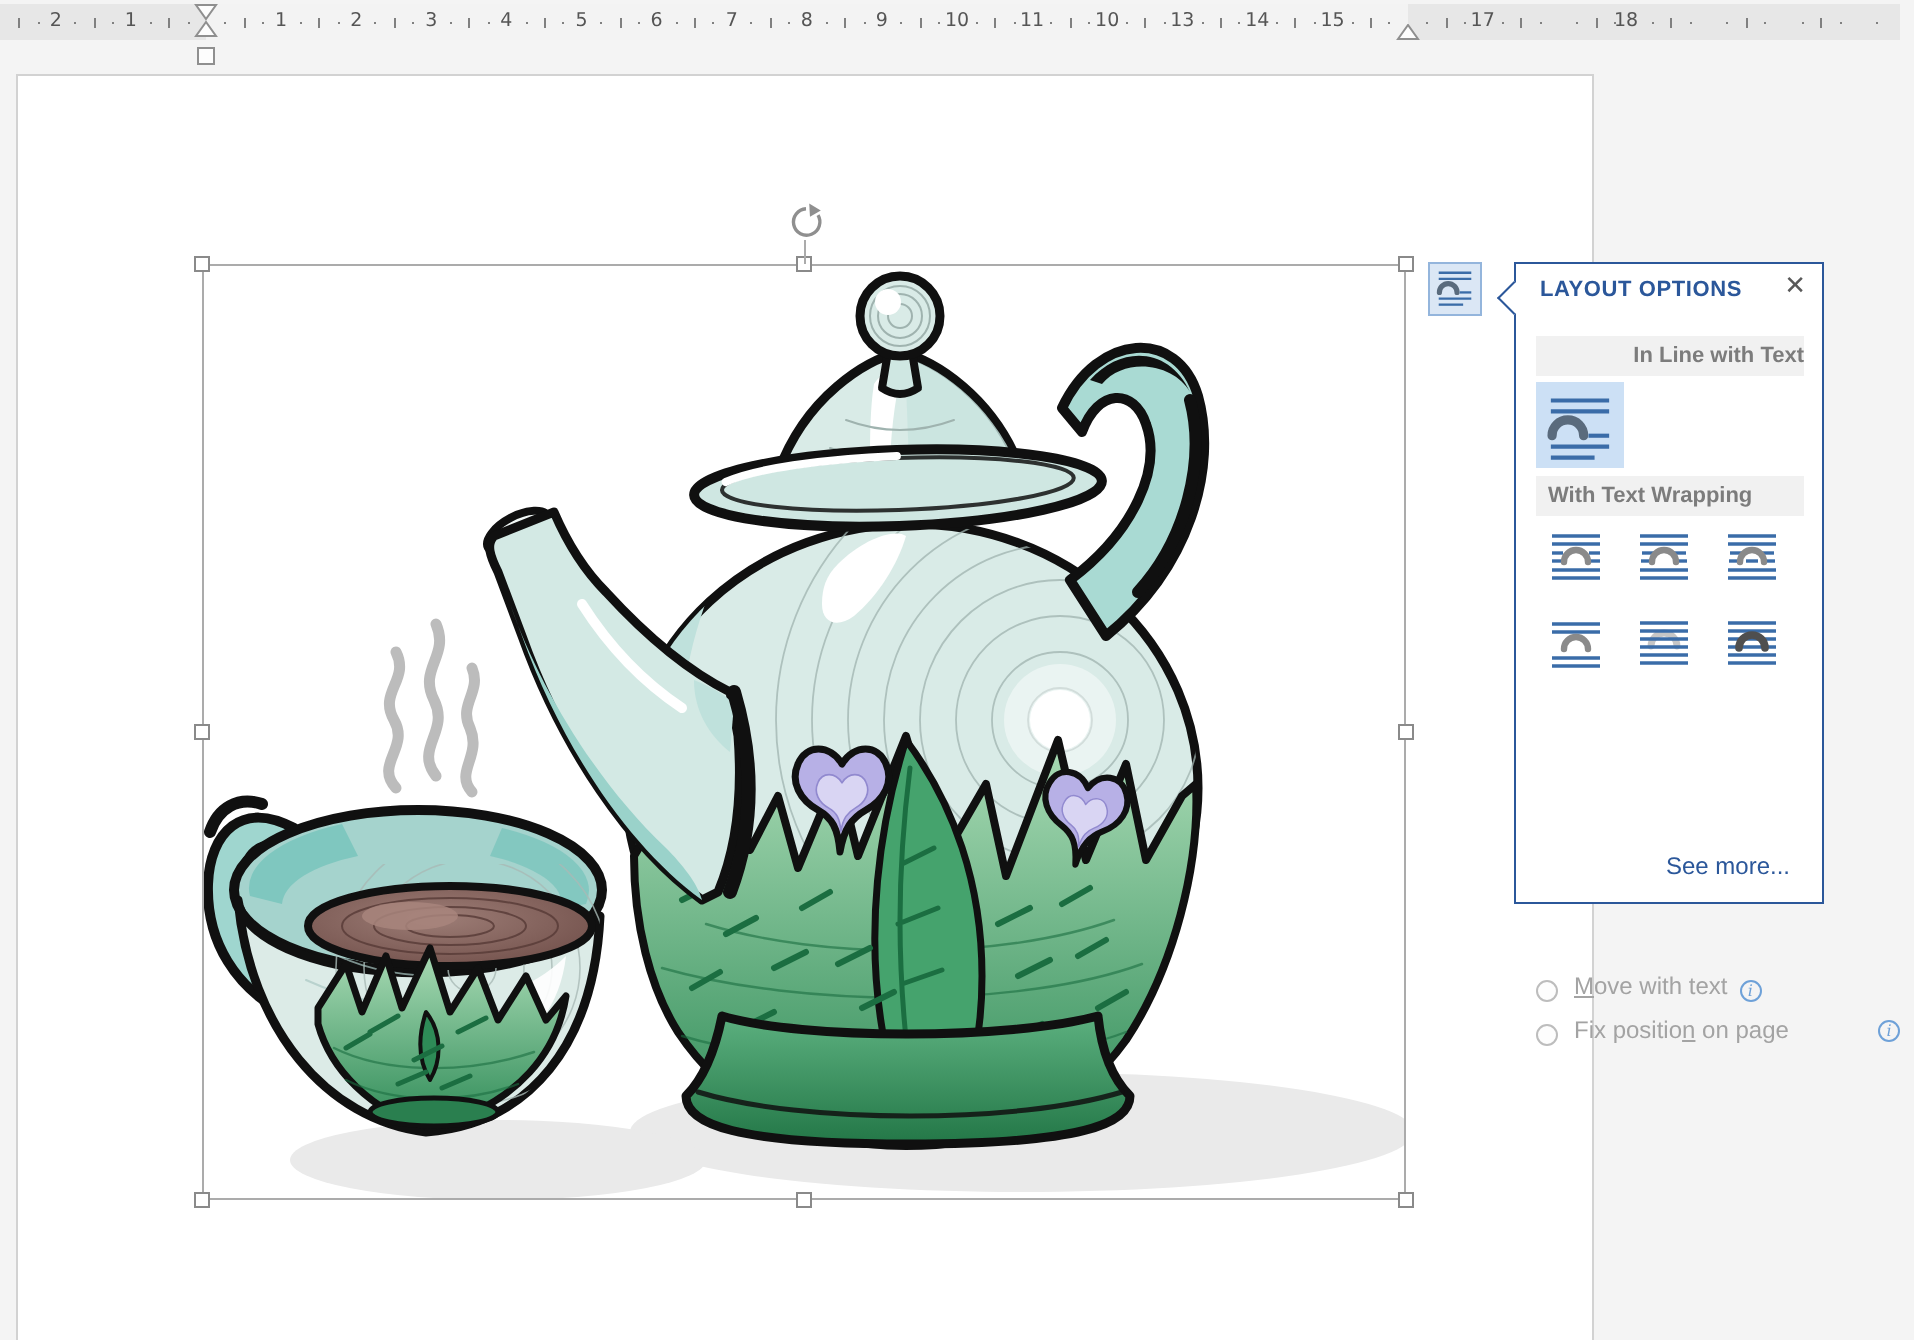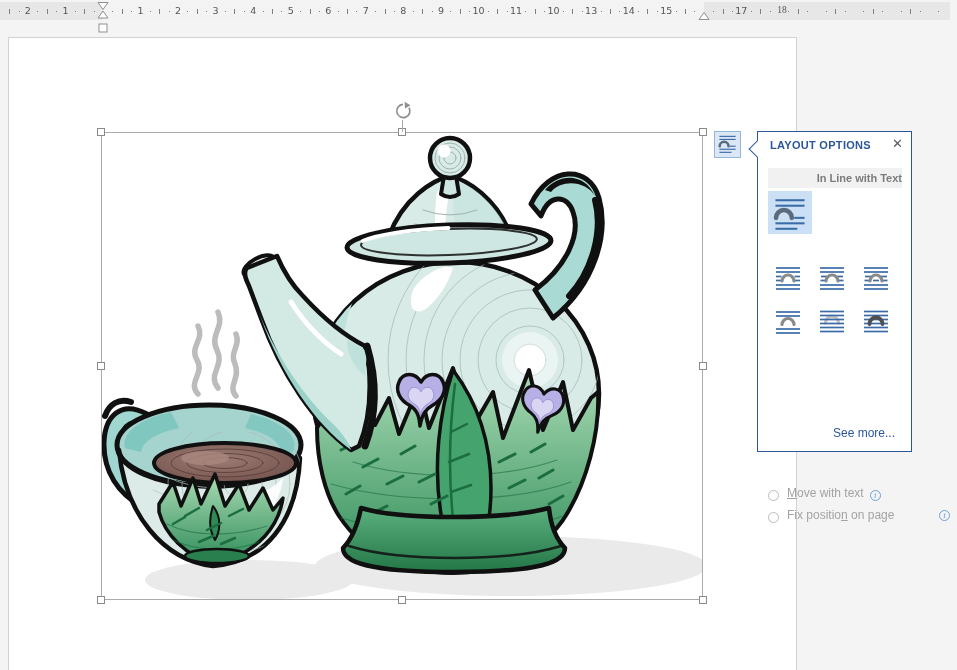--- a/index.html
+++ b/index.html
@@ -81,21 +81,21 @@
         <span class="num" style="left: 365.85px;">7</span>
         <span class="num" style="left: 403.4px;">8</span>
         <span class="num" style="left: 440.95px;">9</span>
         <span class="num" style="left: 478.5px;">10</span>
         <span class="num" style="left: 516.05px;">11</span>
         <span class="num" style="left: 553.6px;">10</span>
         <span class="num" style="left: 591.15px;">13</span>
         <span class="num" style="left: 628.7px;">14</span>
         <span class="num" style="left: 666.25px;">15</span>
         <span class="num" style="left: 741.35px;">17</span>
-        <span class="num" style="left: 782px; font-family: Liberation Serif, serif;">18</span>
+        <span class="num" style="left: 813px;">18</span>
         <span class="tick" style="left: 9.125px;"></span>
         <span class="dot" style="left: 18.5125px;"></span>
         <span class="dot" style="left: 37.2875px;"></span>
         <span class="tick" style="left: 46.675px;"></span>
         <span class="dot" style="left: 56.0625px;"></span>
         <span class="dot" style="left: 74.8375px;"></span>
         <span class="tick" style="left: 84.225px;"></span>
         <span class="dot" style="left: 93.6125px;"></span>
         <span class="dot" style="left: 112.388px;"></span>
         <span class="tick" style="left: 121.775px;"></span>
@@ -356,20 +356,21 @@
             <line x1="2" y1="3.5" x2="26" y2="3.5" stroke="#3a6ca8" stroke-width="1.7"></line>
             <line x1="2" y1="8" x2="26" y2="8" stroke="#3a6ca8" stroke-width="1.7"></line>
             <path d="M 2.5 18 A 6.5 6.5 0 0 1 15.5 18" fill="none" stroke="#5a6b7d" stroke-width="3.8" stroke-linecap="round"></path>
             <line x1="17.5" y1="18" x2="26" y2="18" stroke="#3a6ca8" stroke-width="1.7"></line>
             <line x1="2" y1="22.5" x2="26" y2="22.5" stroke="#3a6ca8" stroke-width="1.7"></line>
             <line x1="2" y1="27" x2="20" y2="27" stroke="#3a6ca8" stroke-width="1.7"></line>
           </svg>
         </div>
       </div>
 
+    <div class="band band2">With Text Wrapping</div>
     <div class="grid" id="wrap-options">
         <div class="wtile"><svg viewBox="0 0 28 28" width="28" height="28">
             <line x1="2" y1="4" x2="26" y2="4" stroke="#3a6ca8" stroke-width="1.7"></line>
             <line x1="2" y1="8" x2="26" y2="8" stroke="#3a6ca8" stroke-width="1.7"></line>
             <line x1="2" y1="12.5" x2="7.5" y2="12.5" stroke="#3a6ca8" stroke-width="1.7"></line>
             <line x1="20.5" y1="12.5" x2="26" y2="12.5" stroke="#3a6ca8" stroke-width="1.7"></line>
             <line x1="2" y1="16.5" x2="7.5" y2="16.5" stroke="#3a6ca8" stroke-width="1.7"></line>
             <line x1="20.5" y1="16.5" x2="26" y2="16.5" stroke="#3a6ca8" stroke-width="1.7"></line>
             <path d="M 8 17 A 6 6 0 0 1 20 17" fill="none" stroke="#8a8a8a" stroke-width="3.2" stroke-linecap="round"></path>
             <line x1="2" y1="21" x2="26" y2="21" stroke="#3a6ca8" stroke-width="1.7"></line>

